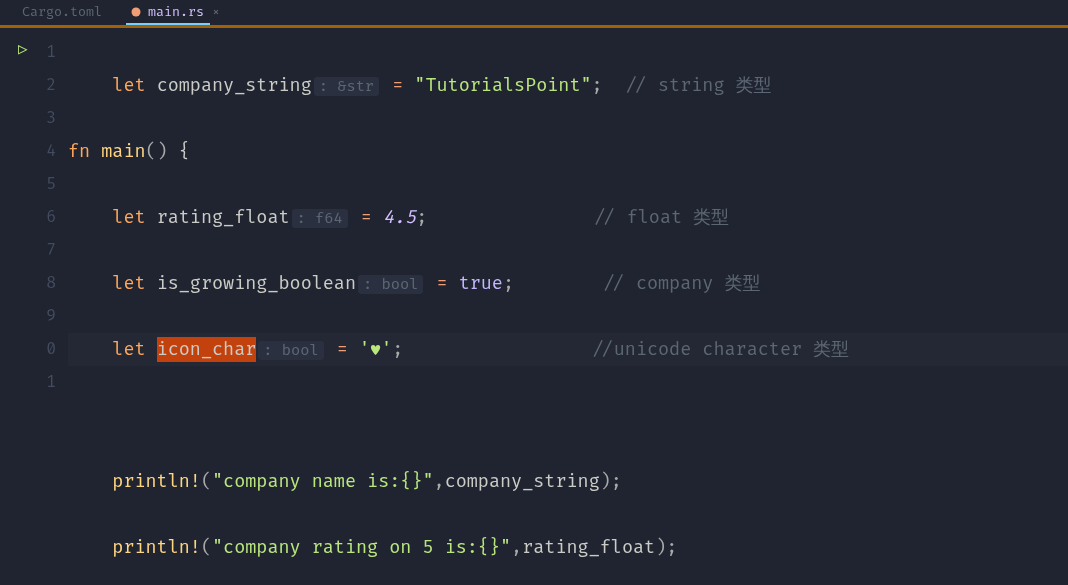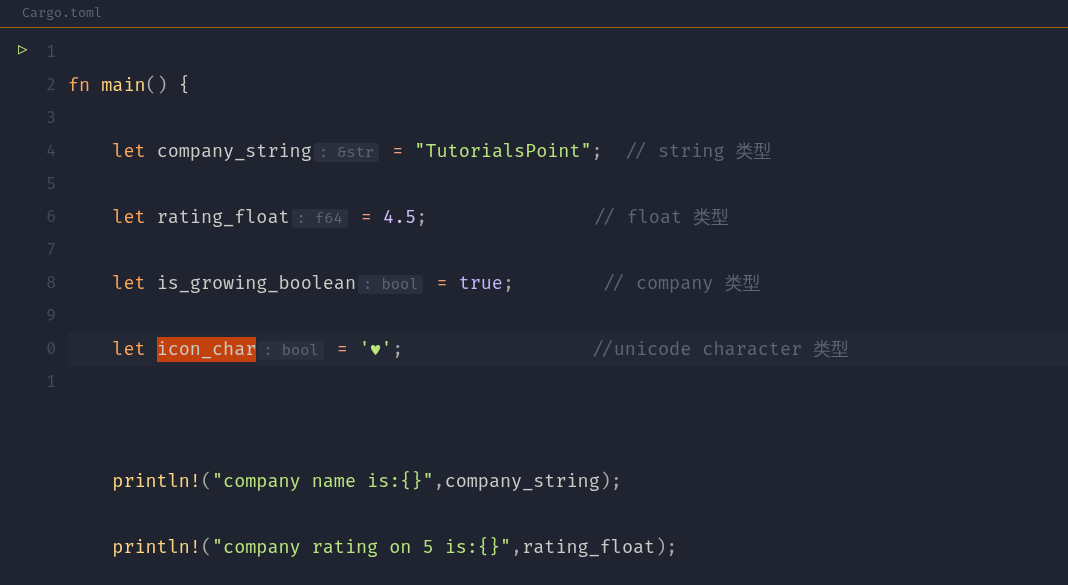--- a/index.html
+++ b/index.html
@@ -9,21 +9,21 @@
     font-family: "Fira Code", "Consolas", "Menlo", monospace;
     font-size:18px;
     width:1068px;
     height:585px;
     overflow:hidden;
   }
   .tabbar {
     height:28px;
     display:flex;
     padding-left:8px;
-    border-bottom:1px solid #a16207;
+    border-bottom:3px solid #a16207;
     background:#1f2430;
     font-size:13px;
   }
   .tab {
     padding:4px 14px 6px 14px;
     color:#5c6773;
     display:flex;
     align-items:center;
     gap:6px;
     position:relative;
@@ -70,21 +70,21 @@
     font-size:18px;
   }
   .row{ height:33px; display:block; }
   .row.hl{ background:#232834; }
   .kw{ color:#ffa759; }
   .fn{ color:#ffd580; }
   .ident{ color:#cbccc6; }
   .op{ color:#f29e74; }
   .punct{ color:#cbccc6cc; }
   .str{ color:#bae67e; }
-  .num{ color:#d4bfff; }
+  .num{ color:#d4bfff;font-style:italic; }
   .bool{ color:#c4b5fd; }
   .cmt{ color:#5c6773; font-style:normal;}
   .hint{
     color:#5c6773;
     background:#2a3040;
     border-radius:3px;
     padding:0 5px;
     font-size:15px;
     margin:0 2px;
   }
@@ -92,41 +92,50 @@
   .macro{ color:#ffd580;margin-top:13px; }
   .brace{ color:#cbccc6; }
 </style>
 </head>
 <body>
 
 <div class="tabbar">
   <div class="tab">
     <span>Cargo.toml</span>
   </div>
+  <div class="tab active">
+    <span class="ficon">
+      <svg viewBox="0 0 16 16">
+          <circle cx="8" cy="8" r="6" fill="#f29e74"></circle>
+        </svg>
+    </span>
+    <span>main.rs</span>
+    <span class="dirty">×</span>
+  </div>
 </div>
 
 <div class="editor">
   <div class="gutter">
     <span class="run-icon">▷</span>
     <div class="ln">1</div>
     <div class="ln">2</div>
     <div class="ln">3</div>
     <div class="ln">4</div>
     <div class="ln">5</div>
     <div class="ln">6</div>
     <div class="ln">7</div>
     <div class="ln">8</div>
     <div class="ln">9</div>
     <div class="ln">0</div>
     <div class="ln">1</div>
   </div>
 
   <div class="code">
+<span class="row">    <span class="kw">let</span> <span class="ident">company_string</span><span class="hint">: &amp;str</span> <span class="op">=</span> <span class="str">"TutorialsPoint"</span><span class="punct">;</span>  <span class="cmt">// string 类型</span></span>
 <span class="row"><span class="kw">fn</span> <span class="fn">main</span><span class="punct">()</span> <span class="brace">{</span></span>
-<span class="row">    <span class="kw">let</span> <span class="ident">company_string</span><span class="hint">: &amp;str</span> <span class="op">=</span> <span class="str">"TutorialsPoint"</span><span class="punct">;</span>  <span class="cmt">// string 类型</span></span>
 <span class="row">    <span class="kw">let</span> <span class="ident">rating_float</span><span class="hint">: f64</span> <span class="op">=</span> <span class="num">4.5</span><span class="punct">;</span>               <span class="cmt">// float 类型</span></span>
 <span class="row">    <span class="kw">let</span> <span class="ident">is_growing_boolean</span><span class="hint">: bool</span> <span class="op">=</span> <span class="bool">true</span><span class="punct">;</span>        <span class="cmt">// company 类型</span></span>
 <span class="row hl">    <span class="kw">let</span> <span class="ident sel">icon_char</span><span class="hint">: bool</span> <span class="op">=</span> <span class="str">'♥'</span><span class="punct">;</span>                 <span class="cmt">//unicode character 类型</span></span>
 <span class="row"> </span>
 <span class="row">    <span class="macro">println!</span><span class="punct">(</span><span class="str">"company name is:{}"</span><span class="punct">,</span><span class="ident">company_string</span><span class="punct">);</span></span>
 <span class="row">    <span class="macro">println!</span><span class="punct">(</span><span class="str">"company rating on 5 is:{}"</span><span class="punct">,</span><span class="ident">rating_float</span><span class="punct">);</span></span>
 
 
 
   </div>

